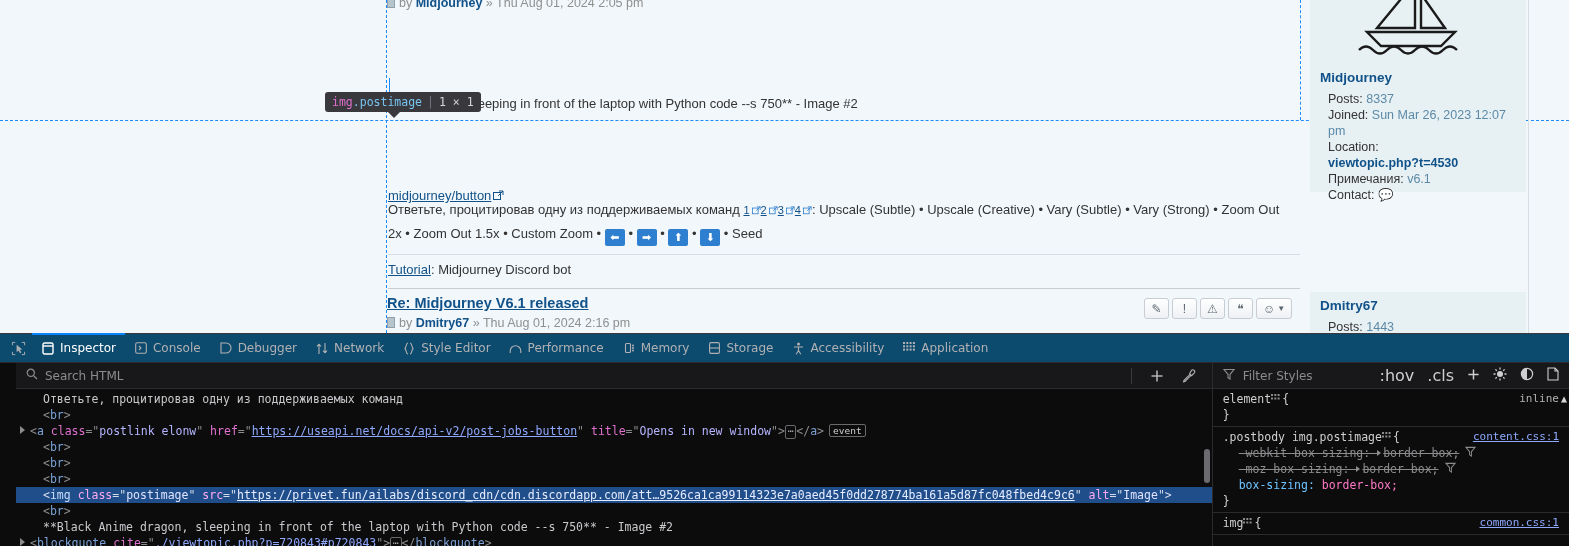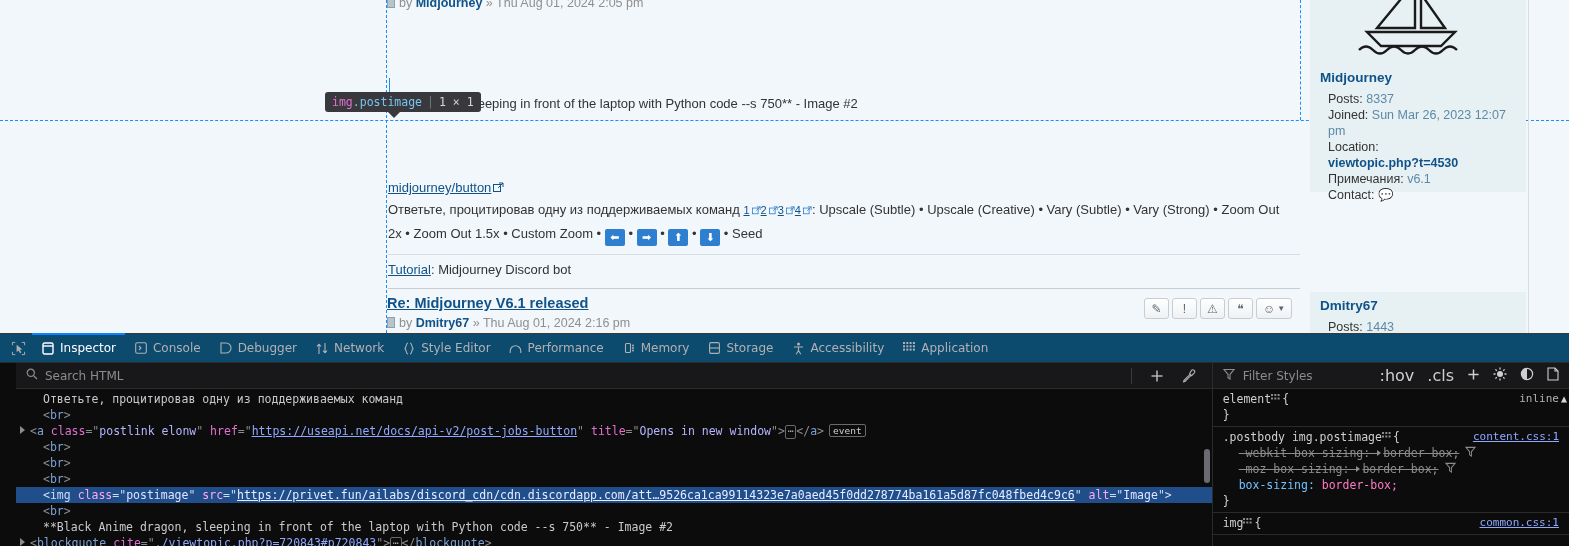--- a/index.html
+++ b/index.html
@@ -42,21 +42,21 @@
   .quotebox .qname { color:#105289; font-weight:bold; }
   .quotebox .qarrow { color:#105289; text-decoration:none; }
   .quotebox .qbody { color:#333; font-size:12.5px; }
 
   .imgcaption {
     position:absolute; left:396px; top:96px; font-size:13px; color:#333;
     white-space:nowrap;
   }
 
   .postlink {
-    position:absolute; left:388px; top:180px;
+    position:absolute; left:388px; top:188px;
     font-size:13px; color:#105289; text-decoration:underline;
     white-space:nowrap;
   }
   .ext-ico { display:inline-block; vertical-align:-1px; margin-left:2px; }
 
   .cmdtext {
     position:absolute; left:388px; top:198px; width:905px;
     font-size:13px; color:#333; line-height:23px;
   }
   .numlink { color:#105289; text-decoration:underline; font-size:11px; }

